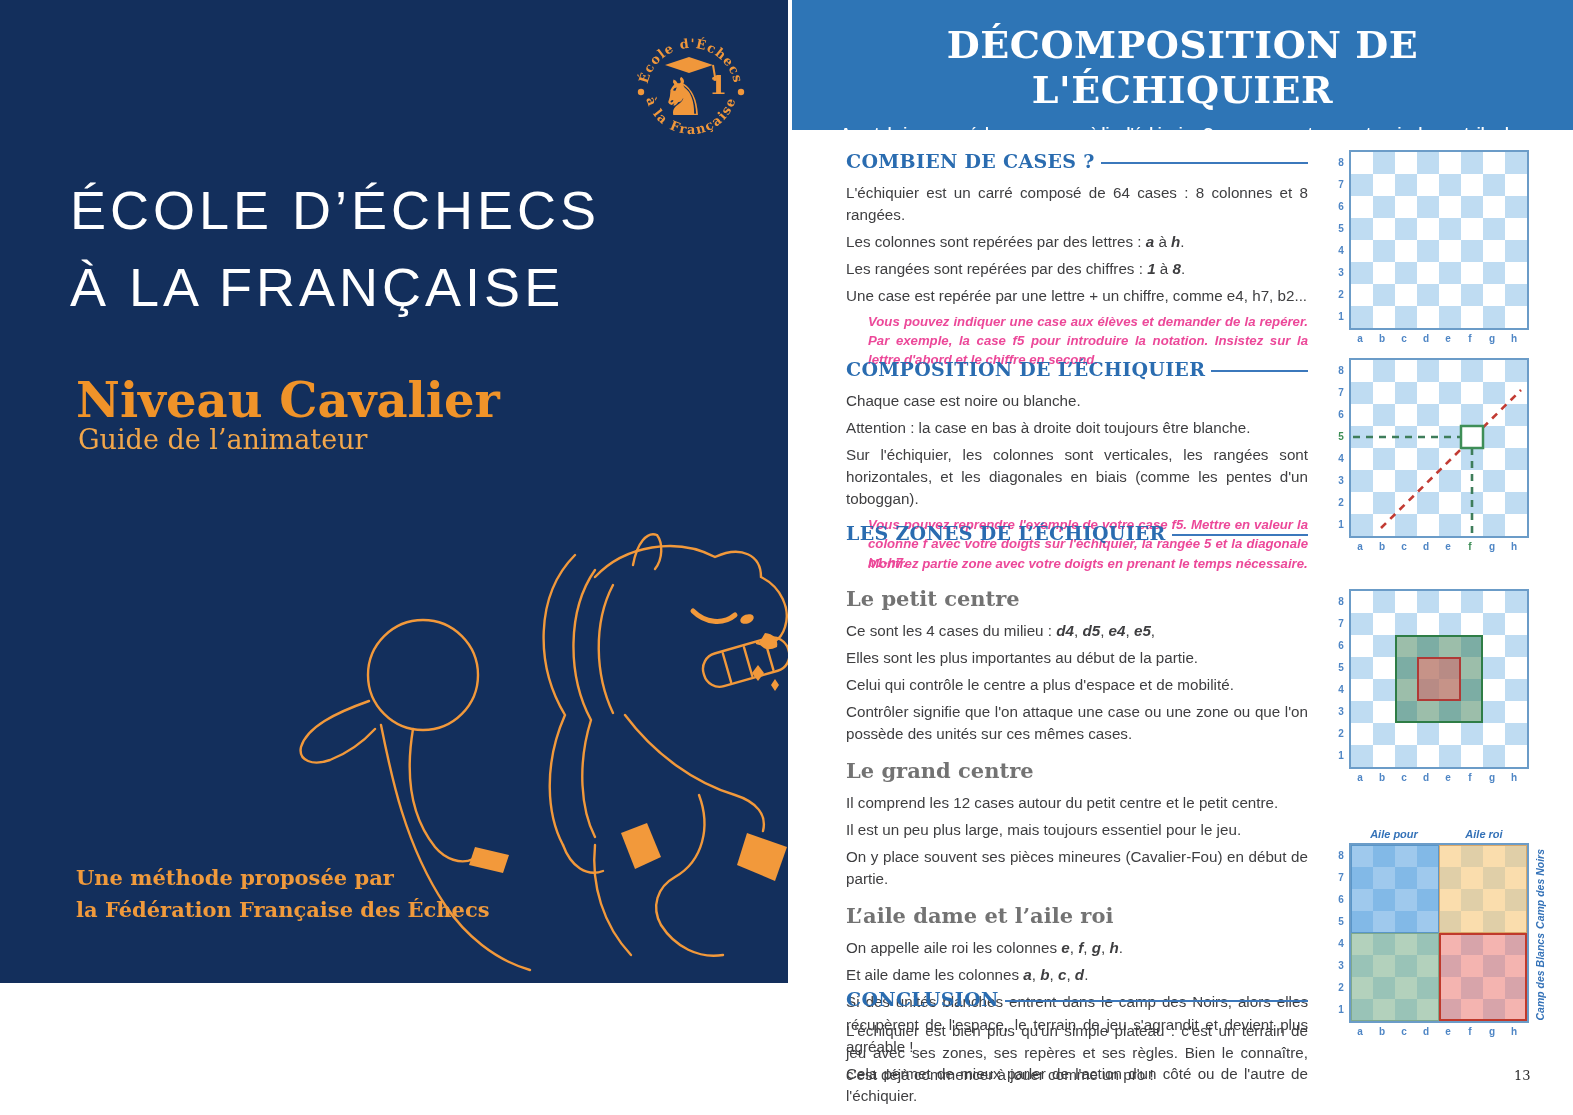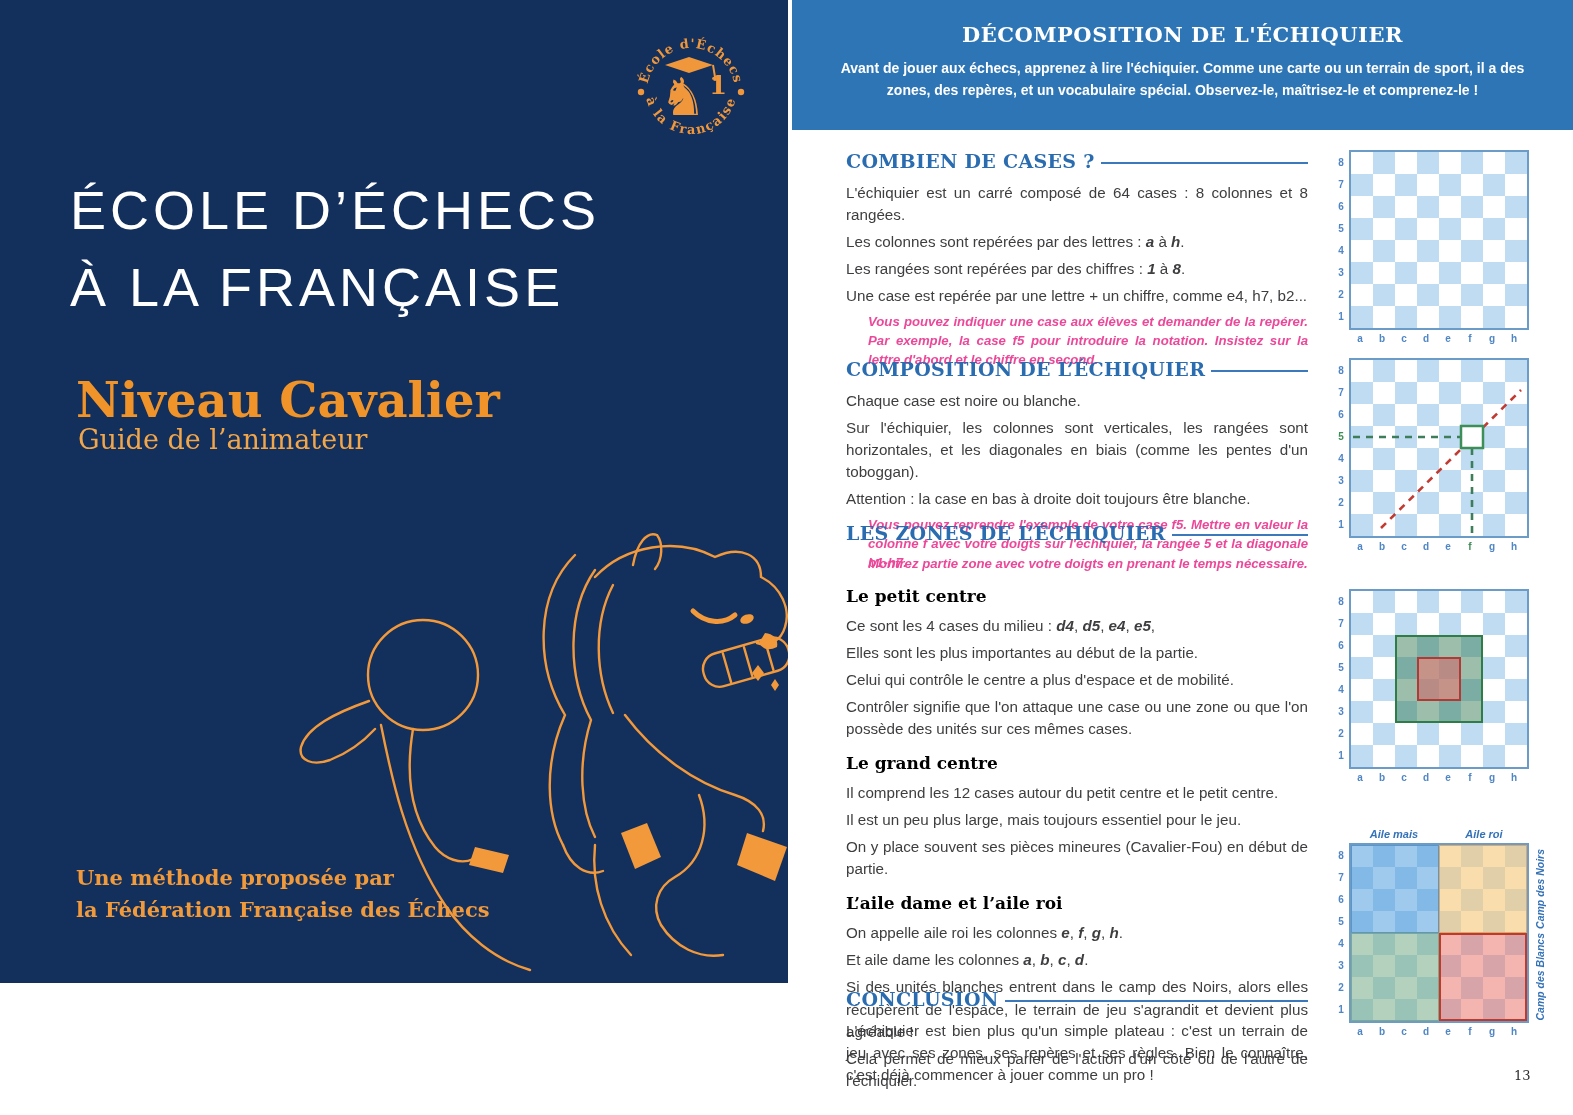--- a/index.html
+++ b/index.html
@@ -14,34 +14,34 @@
                font-family:"DejaVu Serif",serif;font-weight:bold;font-size:48px;}
   .cover-sub{position:absolute;left:78px;top:424px;color:#F2A64A;
              font-family:"DejaVu Serif",serif;font-size:27px;}
   .horse-svg{position:absolute;left:295px;top:515px;}
   .cover-credit{position:absolute;left:76px;top:862px;color:#F09A3C;
                 font-family:"DejaVu Serif",serif;font-weight:bold;font-size:21px;line-height:1.5;}
   .logo-strip{position:absolute;left:0;top:983px;width:788px;height:132px;background:#ffffff;}
   
   .r-header{position:absolute;left:792px;top:0;width:781px;height:130px;background:#2E75B6;color:#fff;}
   .r-title{margin-top:22px;text-align:center;font-family:"DejaVu Serif",serif;font-weight:bold;
-           font-size:21px;letter-spacing:0.5px;}
+           font-size:38px;letter-spacing:0.5px;}
   .r-intro{margin:10px auto 0;width:710px;text-align:center;font-size:14px;font-weight:bold;
            line-height:1.6;}
   #sections-root{position:absolute;left:846px;top:0;width:462px;}
   .section{position:absolute;left:0;width:462px;}
   .sec-head{display:flex;align-items:center;gap:6px;margin:0 0 10px;}
   .sec-title{font-family:"DejaVu Serif",serif;font-weight:bold;font-size:19px;color:#2A6CB0;
              letter-spacing:0.3px;white-space:nowrap;}
   .sec-rule{flex:1;height:2px;background:#3B78BC;margin-top:3px;}
   .para{font-size:15.2px;line-height:1.45;color:#3E3E40;margin:0 0 5px;text-align:justify;}
   .para .em{font-weight:bold;font-style:italic;}
   .note{font-size:13.2px;font-style:italic;font-weight:bold;color:#ec4899;line-height:1.45;
         margin:3px 0 12px 22px;text-align:justify;}
-  .sub-title{font-family:"DejaVu Serif",serif;font-weight:bold;font-size:17px;color:#000000;
+  .sub-title{font-family:"DejaVu Serif",serif;font-weight:bold;font-size:21px;color:#737373;
              margin:13px 0 9px;}
   .page-num{position:absolute;left:1514px;top:1068px;font-family:"DejaVu Serif",serif;
             font-size:13px;color:#2b2b2b;}
   
   #boards-root{position:absolute;left:1333px;top:0;}
   .board-wrap{position:absolute;left:0;}
   .top-labels{display:flex;margin-left:16px;width:180px;margin-bottom:3px;}
   .top-labels span{width:90px;text-align:center;font-style:italic;font-weight:bold;
                    font-size:11px;color:#3472B8;}
   .b-mid{display:flex;}
@@ -157,22 +157,22 @@
       <p class="para">Les rangées sont repérées par des chiffres : <span class="em">1</span> à <span class="em">8</span>.</p>
       <p class="para">Une case est repérée par une lettre + un chiffre, comme e4, h7, b2...</p>
       <p class="note">Vous pouvez indiquer une case aux élèves et demander de la repérer. Par exemple, la case f5 pour introduire la notation. Insistez sur la lettre d'abord et le chiffre en second.</p>
     </section>
     <section class="section" style="top: 358px;">
       <div class="sec-head">
         <span class="sec-title">COMPOSITION DE L’ÉCHIQUIER</span>
         <span class="sec-rule"></span>
       </div>
       <p class="para">Chaque case est noire ou blanche.</p>
+      <p class="para">Attention : la case en bas à droite doit toujours être blanche.</p>
       <p class="para">Sur l'échiquier, les colonnes sont verticales, les rangées sont horizontales, et les diagonales en biais (comme les pentes d'un toboggan).</p>
-      <p class="para">Attention : la case en bas à droite doit toujours être blanche.</p>
       <p class="note">Vous pouvez reprendre l'exemple de votre case f5. Mettre en valeur la colonne f avec votre doigts sur l'échiquier, la rangée 5 et la diagonale b1-h7.</p>
     </section>
     <section class="section" style="top: 522px;">
       <div class="sec-head">
         <span class="sec-title">LES ZONES DE L’ÉCHIQUIER</span>
         <span class="sec-rule"></span>
       </div>
       <p class="note">Montrez partie zone avec votre doigts en prenant le temps nécessaire.</p>
       <div class="sub-title">Le petit centre</div>
       <p class="para">Ce sont les 4 cases du milieu : <span class="em">d4</span>, <span class="em">d5</span>, <span class="em">e4</span>, <span class="em">e5</span>,</p>
@@ -471,21 +471,21 @@
         <span>c</span>
         <span>d</span>
         <span>e</span>
         <span>f</span>
         <span>g</span>
         <span>h</span>
       </div>
     </div>
     <div class="board-wrap" style="top: 828px;">
       <div class="top-labels">
-        <span>Aile mais</span>
+        <span>Aile pour</span>
         <span>Aile roi</span>
       </div>
       <div class="b-mid">
         <div class="ranks">
           <span>8</span>
           <span>7</span>
           <span>6</span>
           <span>5</span>
           <span>4</span>
           <span>3</span>

